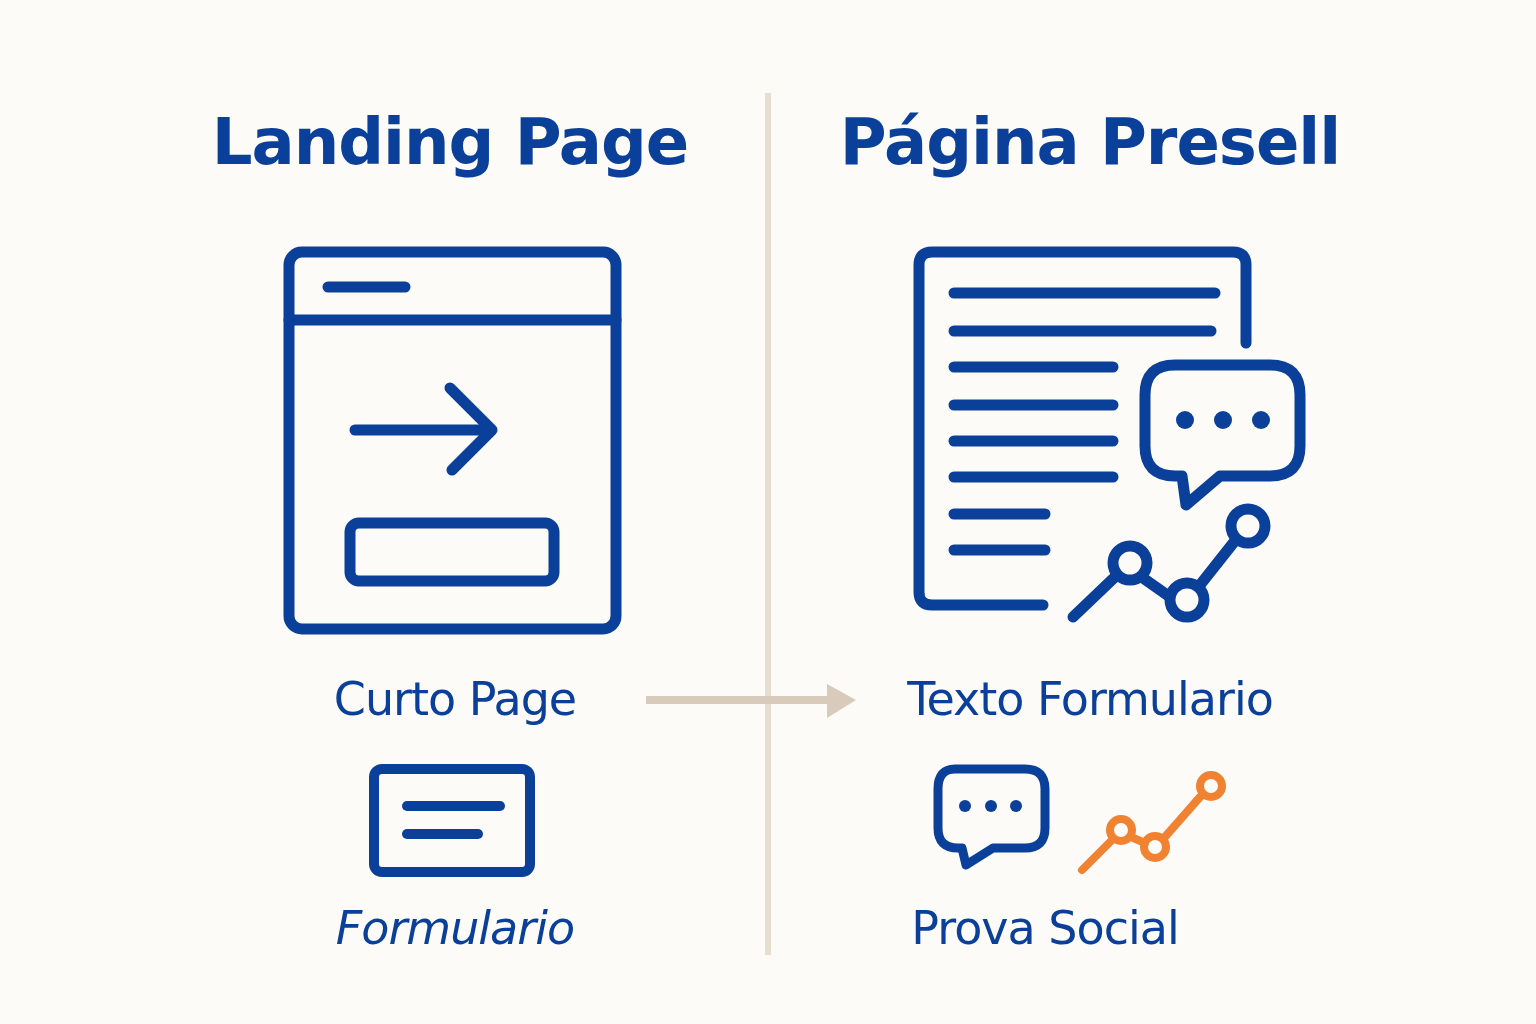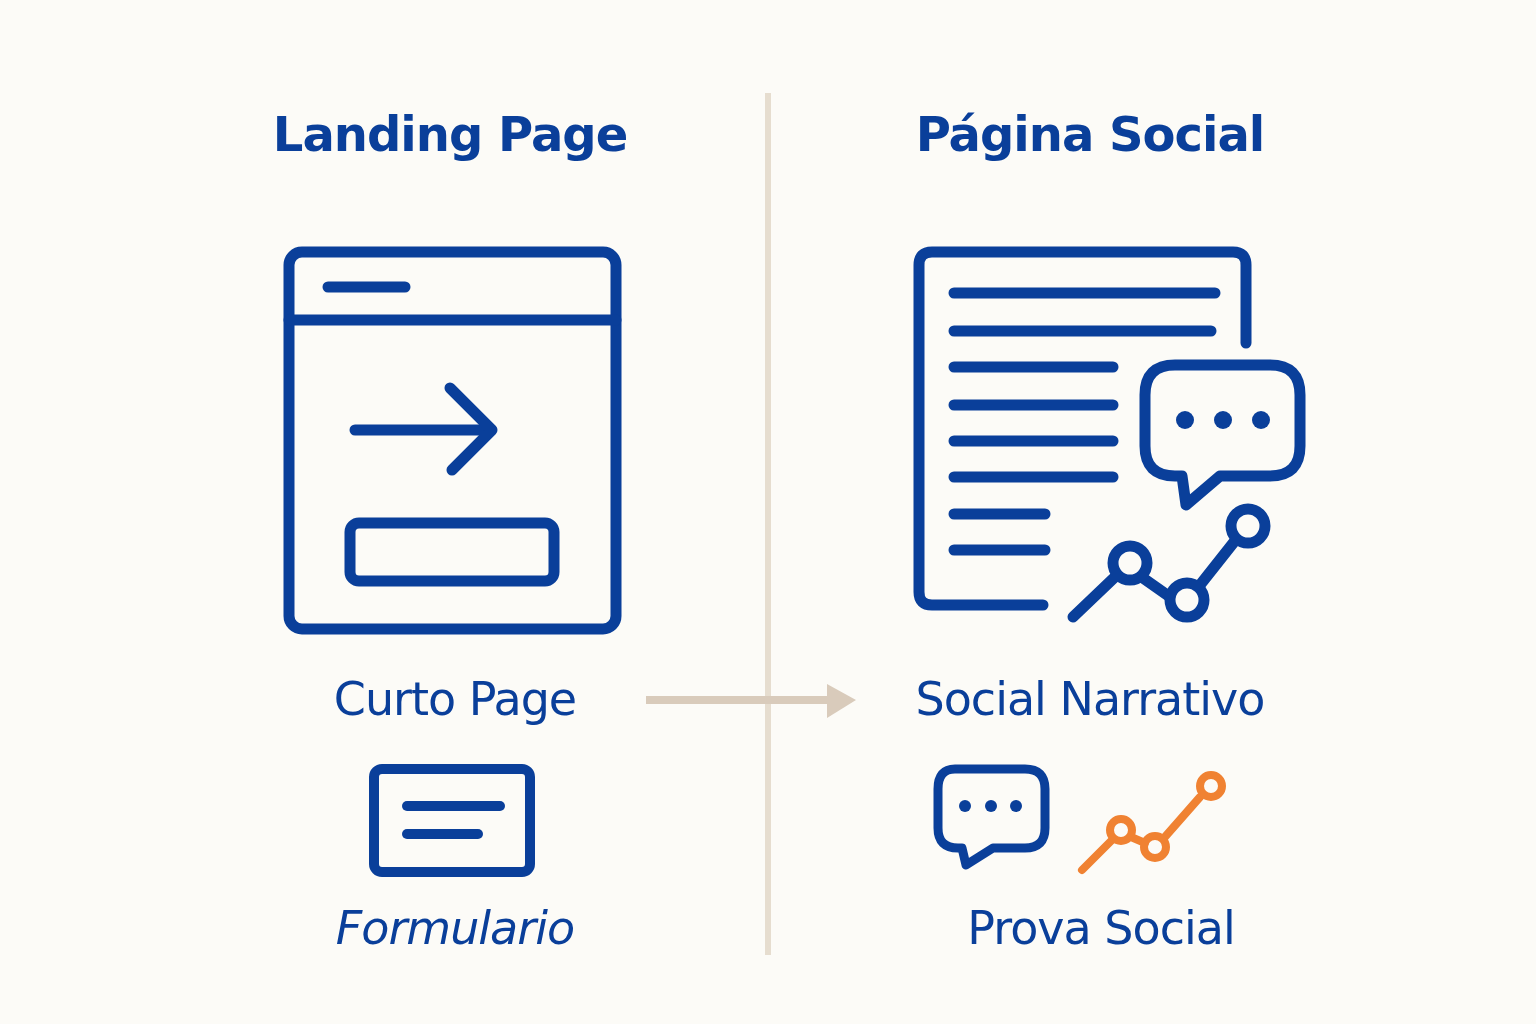--- a/index.html
+++ b/index.html
@@ -1,21 +1,21 @@
 <!DOCTYPE html>
 <html><head>
 <meta charset="utf-8">
 <style>
   html, body { margin:0; padding:0; }
   body {
     width:1536px; height:1024px; background:#fcfbf7; position:relative; overflow:hidden;
     font-family:"Liberation Sans", "DejaVu Sans", sans-serif; color:#0a3f9a;
   }
   .abs { position:absolute; }
-  .title { font-family:"DejaVu Sans", sans-serif; font-weight:bold; font-size:48px; letter-spacing:-1px; line-height:1; white-space:nowrap; text-align:center; }
+  .title { font-family:"DejaVu Sans", sans-serif; font-weight:bold; font-size:64px; letter-spacing:-1px; line-height:1; white-space:nowrap; text-align:center; }
   .label { font-family:"DejaVu Sans", sans-serif; font-size:46px; line-height:1; white-space:nowrap; text-align:center; letter-spacing:-1px; }
   .divider { left:765px; top:93px; width:6px; height:862px; background:#e6ddcf; }
   svg { position:absolute; overflow:visible; }
 </style>
 </head>
 <body>
 
 <div class="abs divider"></div>
 
 <div class="abs title" style="left:180px; top:110px; width:540px;">Landing Page</div>
@@ -41,21 +41,21 @@
   </g>
 </svg>
 
 <div class="abs label" style="left:250px; top:905px; width:410px;font-style:italic;">Formulario</div>
 
 <svg style="left:0; top:0;" width="1536" height="1024">
   <rect x="646" y="696" width="185" height="8" fill="#d9cbbb"></rect>
   <polygon points="827,684 856,700 827,718" fill="#d9cbbb"></polygon>
 </svg>
 
-<div class="abs title" style="left:820px; top:110px; width:540px;">Página Social</div>
+<div class="abs title" style="left:820px; top:110px; width:540px;">Página Presell</div>
 
 <svg style="left:0; top:0;" width="1536" height="1024">
   <g fill="none" stroke="#0a3f9a" stroke-width="11" stroke-linecap="round" stroke-linejoin="round">
     <path d="M1246,343 L1246,265 Q1246,252 1233,252 L932,252 Q919,252 919,265 L919,592 Q919,605 932,605 L1043,605"></path>
     <line x1="954" y1="293" x2="1215" y2="293"></line>
     <line x1="954" y1="331" x2="1211" y2="331"></line>
     <line x1="954" y1="367" x2="1113" y2="367"></line>
     <line x1="954" y1="405" x2="1113" y2="405"></line>
     <line x1="954" y1="441" x2="1113" y2="441"></line>
     <line x1="954" y1="477" x2="1113" y2="477"></line>
@@ -69,21 +69,21 @@
     <circle cx="1187" cy="600" r="17"></circle>
     <circle cx="1248" cy="526" r="17"></circle>
   </g>
   <g fill="#0a3f9a">
     <circle cx="1185" cy="420" r="9"></circle>
     <circle cx="1223" cy="420" r="9"></circle>
     <circle cx="1261" cy="420" r="9"></circle>
   </g>
 </svg>
 
-<div class="abs label" style="left:880px; top:676px; width:420px;">Social Narrativo</div>
+<div class="abs label" style="left:880px; top:676px; width:420px;">Texto Formulario</div>
 
 <svg style="left:0; top:0;" width="1536" height="1024">
   <path d="M955,769 L1025,769 Q1045,769 1045,789 L1045,828 Q1045,848 1025,848 L993,848 L966,865 L962,848 L958,848 Q938,848 938,828 L938,789 Q938,769 955,769 Z" fill="none" stroke="#0a3f9a" stroke-width="9" stroke-linejoin="round"></path>
   <g fill="#0a3f9a">
     <circle cx="965" cy="806" r="6"></circle>
     <circle cx="991" cy="806" r="6"></circle>
     <circle cx="1016" cy="806" r="6"></circle>
   </g>
 </svg>
 
@@ -91,13 +91,13 @@
   <g fill="none" stroke="#f08232" stroke-width="8" stroke-linecap="round">
     <line x1="1082" y1="870" x2="1112" y2="840"></line>
     <line x1="1131" y1="837" x2="1145" y2="843"></line>
     <line x1="1164" y1="838" x2="1200" y2="797"></line>
     <circle cx="1121" cy="830" r="11"></circle>
     <circle cx="1155" cy="847" r="11"></circle>
     <circle cx="1211" cy="786" r="11"></circle>
   </g>
 </svg>
 
-<div class="abs label" style="left:896px; top:905px; width:410px;">Prova Social</div>
+<div class="abs label" style="left:840px; top:905px; width:410px;">Prova Social</div>
 
 </body></html>

